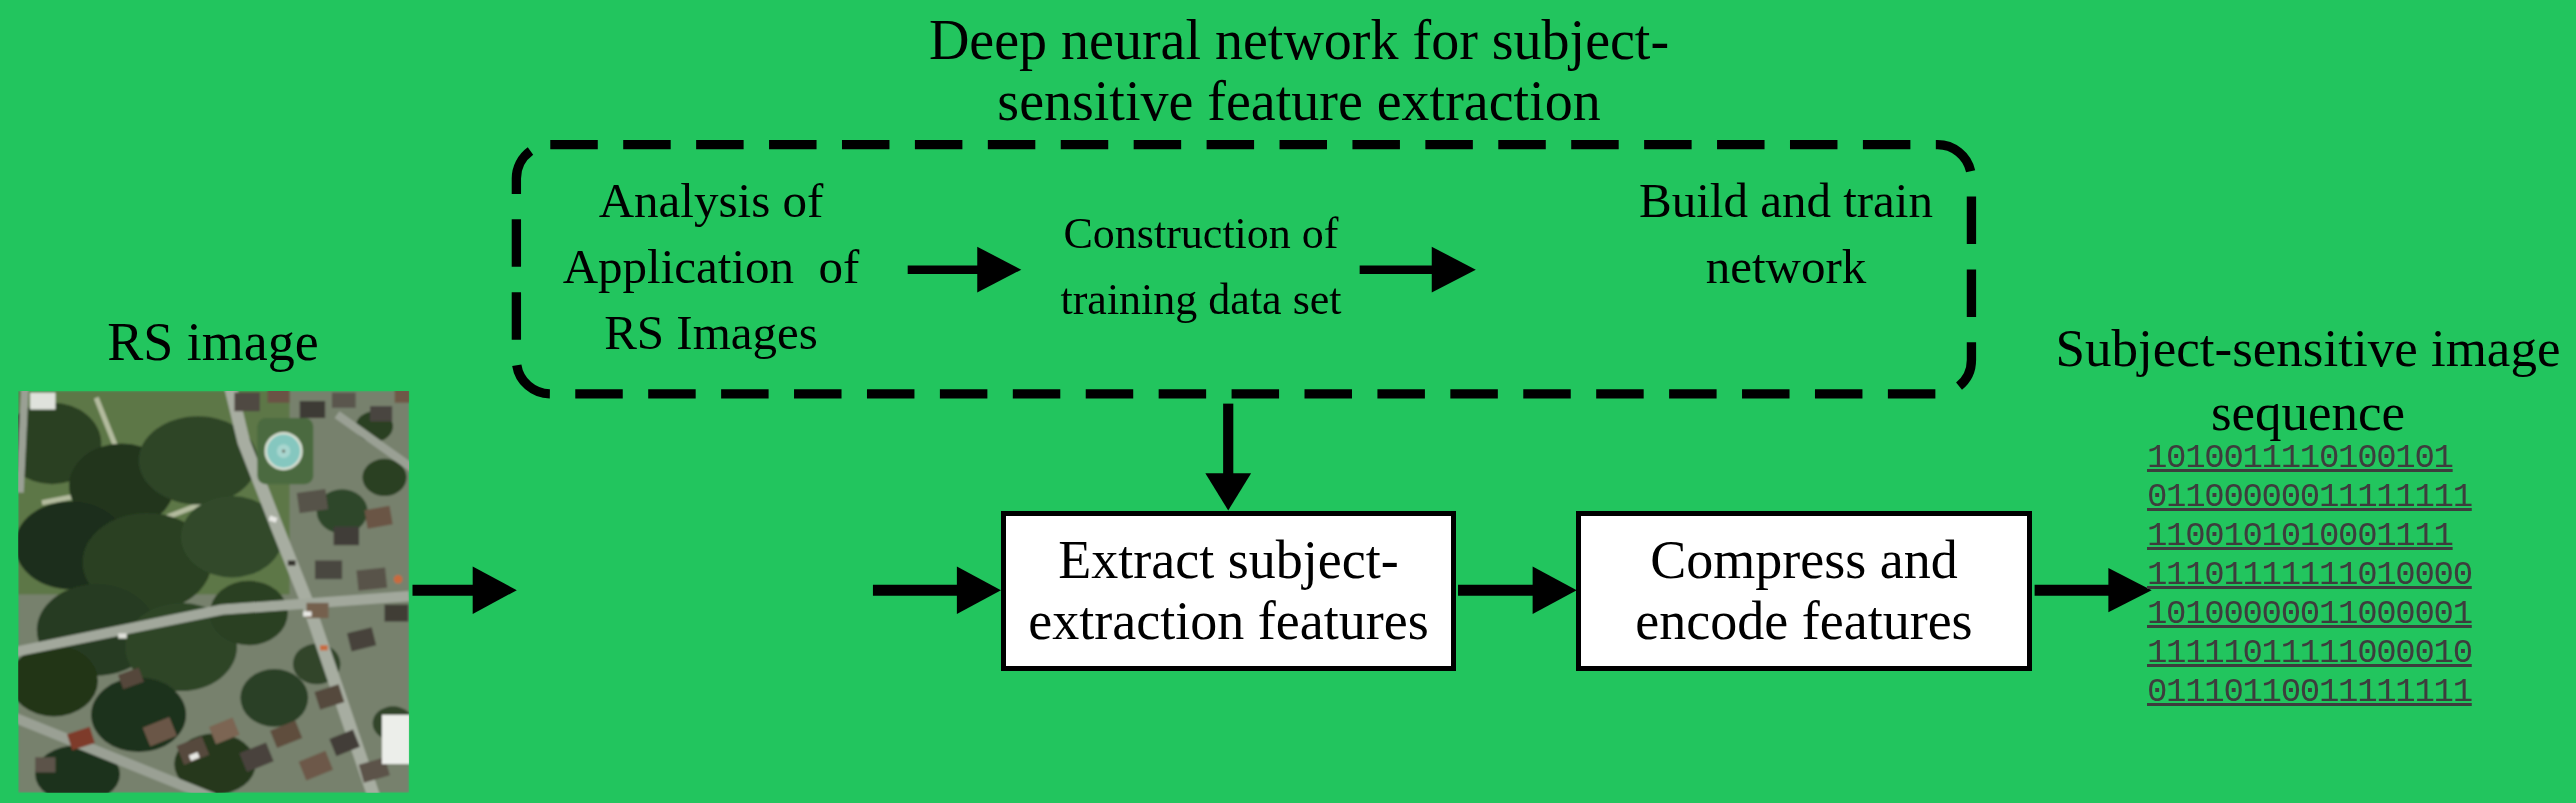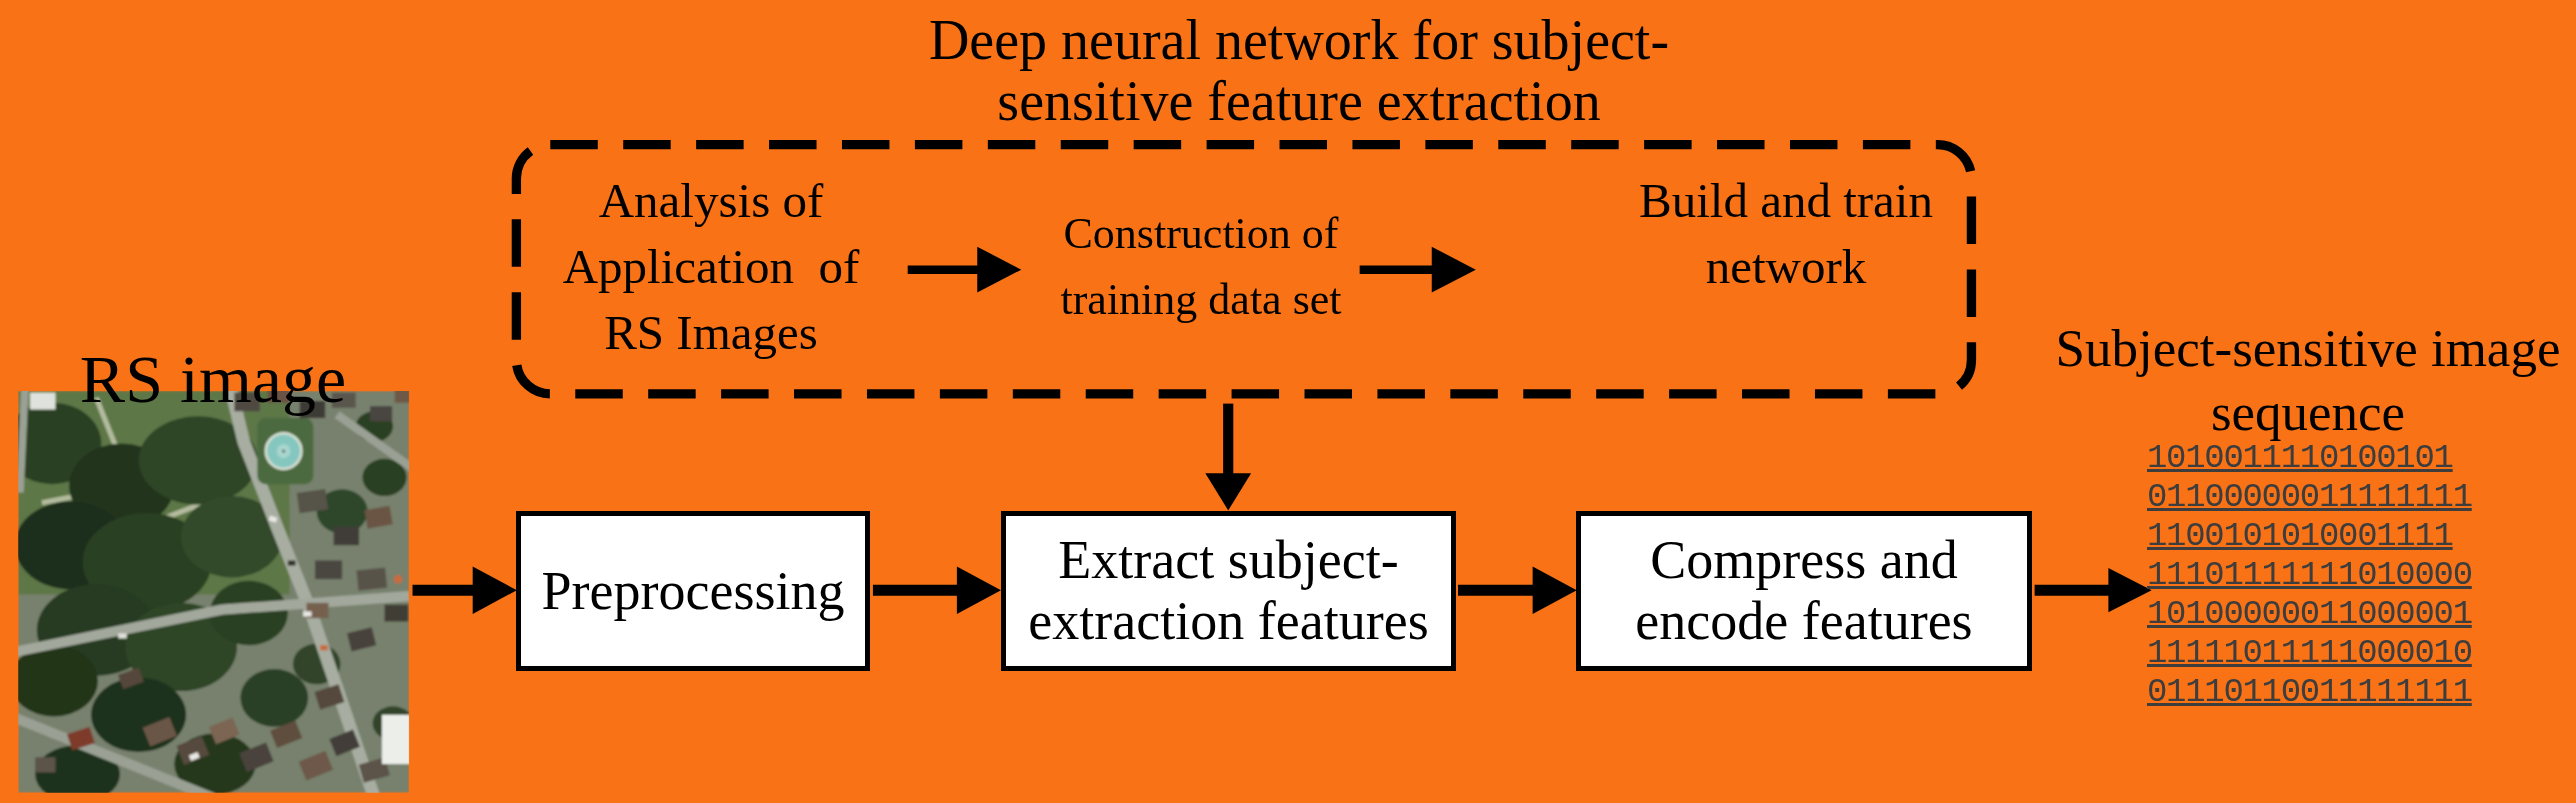--- a/index.html
+++ b/index.html
@@ -1,34 +1,34 @@
 <!DOCTYPE html>
 <html style="font-size:13.6px"><head>
 <meta charset="utf-8">
 <style>
   html,body{margin:0;padding:0;background:#ffffff;}
   #canvas{
-    position:relative;width:2576px;height:803px;background:#f97316;overflow:hidden;
+    position:relative;width:2576px;height:803px;background:#22c55e;overflow:hidden;
     font-family:"Liberation Serif","DejaVu Serif",serif;color:#000;
   }
   .abs{position:absolute;}
   .ctr{transform:translateX(-50%);text-align:center;}
   #title{left:1299px;top:10.2px;font-size:56px;line-height:61px;white-space:nowrap;}
   .step{font-size:49px;line-height:66px;white-space:nowrap;}
   .step-line{white-space:pre;}
   #step-construction{font-size:44px;}
   .flow-box{
     top:511px;height:160px;border:5.1px solid #000;background:#fff;box-sizing:border-box;
     display:flex;flex-direction:column;justify-content:center;align-items:center;
     font-size:54px;line-height:61px;white-space:nowrap;
   }
   #box-preprocessing{left:516px;width:354px;}
   #box-extract{left:1001px;width:455px;}
   #box-compress{left:1576px;width:456px;}
-  #rs-image-label{left:213px;top:340px;font-size:68px;white-space:nowrap;}
+  #rs-image-label{left:213px;top:311px;font-size:54px;white-space:nowrap;}
   #output-label{left:2308px;top:316px;font-size:53px;line-height:64px;white-space:nowrap;}
   #hash-block{
     left:2147px;top:439px;font-family:"Liberation Mono","DejaVu Sans Mono",monospace;
     font-size:34px;line-height:39px;letter-spacing:-1.3px;white-space:nowrap;text-decoration:underline;
   }
   svg{display:block;}
   #artwork{left:0;top:0;}
 </style>
 </head>
 <body>
@@ -198,23 +198,20 @@
     <div class="step-line">training data set</div>
   </div>
 
   <div class="abs ctr step" style="left:1786px;top:168px;">
     <div class="step-line">Build and train</div>
     <div class="step-line">network</div>
   </div>
 
   <div id="rs-image-label" class="abs ctr">RS image</div>
 
-  <div id="box-preprocessing" class="abs flow-box">
-    <div>Preprocessing</div>
-  </div>
 
   <div id="box-extract" class="abs flow-box">
     <div>Extract subject-</div>
     <div>extraction features</div>
   </div>
 
   <div id="box-compress" class="abs flow-box">
     <div>Compress and</div>
     <div>encode features</div>
   </div>

